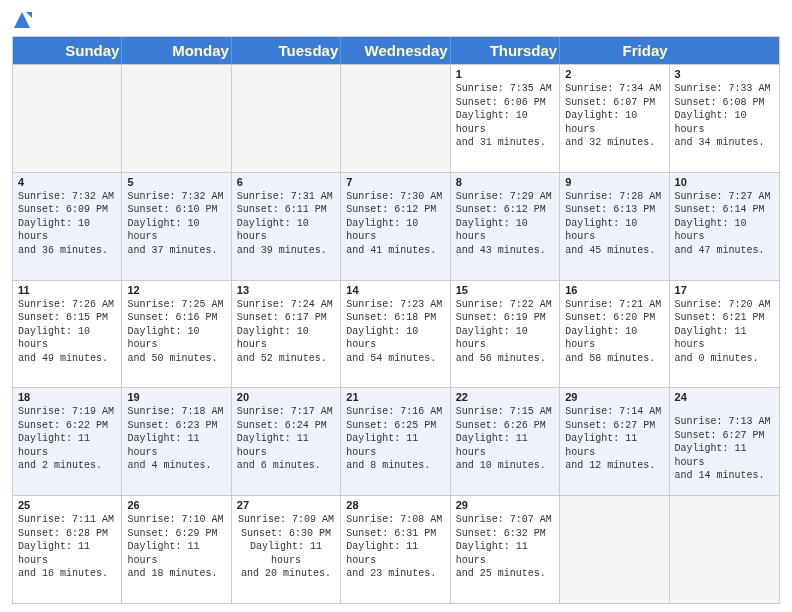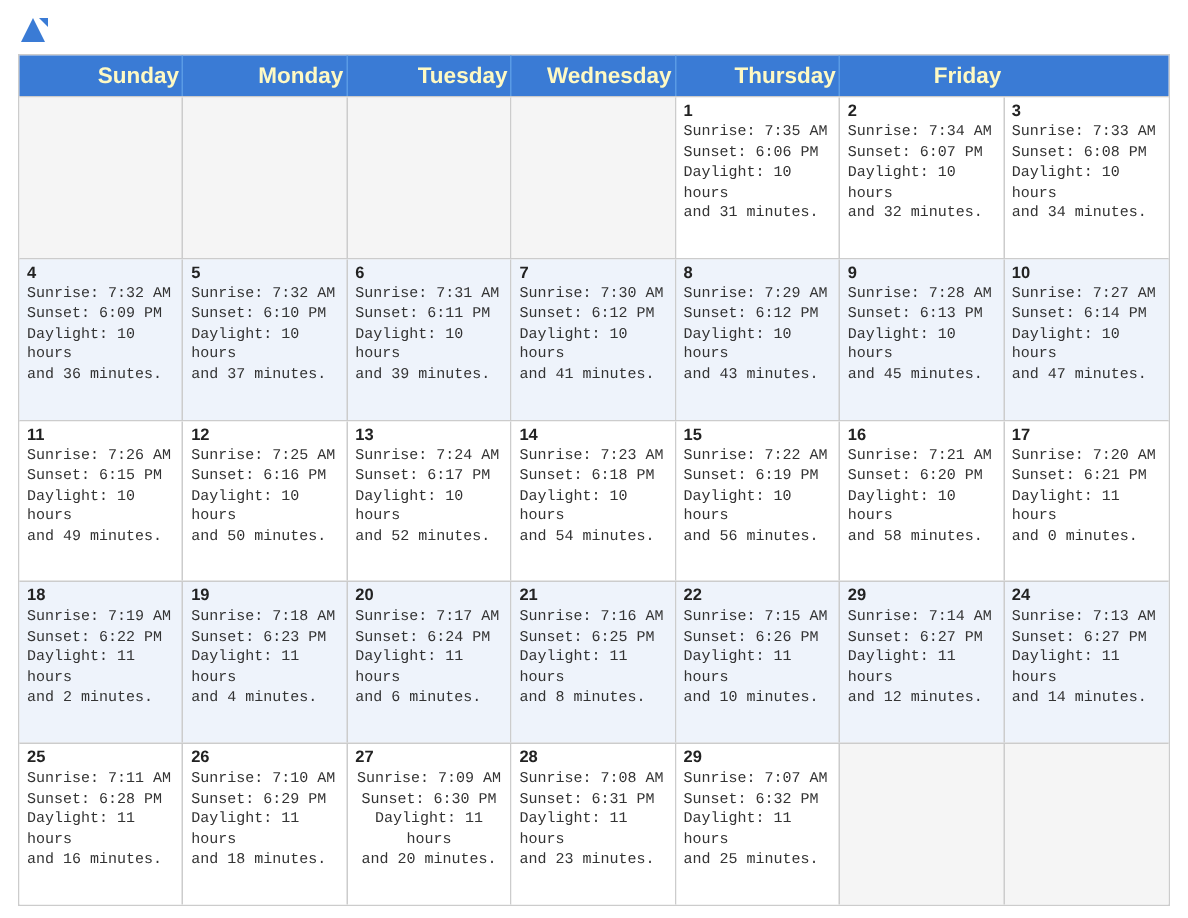--- a/index.html
+++ b/index.html
@@ -330,21 +330,21 @@
           </div>
           <div class="cal-cell">
             <div class="day-number">29</div>
             <div class="day-info" style="white-space: pre-line;">Sunrise: 7:14 AM
 Sunset: 6:27 PM
 Daylight: 11 hours
 and 12 minutes.</div>
           </div>
           <div class="cal-cell">
             <div class="day-number">24</div>
-            <div class="day-info" style="white-space: pre-line;">Sunrise: 7:13 AM
+            <div class="day-info" style="white-space: pre-line; margin-top: 10px;">Sunrise: 7:13 AM
 Sunset: 6:27 PM
 Daylight: 11 hours
 and 14 minutes.</div>
           </div>
         </div>
         <div class="cal-week">
           <div class="cal-cell">
             <div class="day-number">25</div>
             <div class="day-info" style="white-space: pre-line;">Sunrise: 7:11 AM
 Sunset: 6:28 PM

